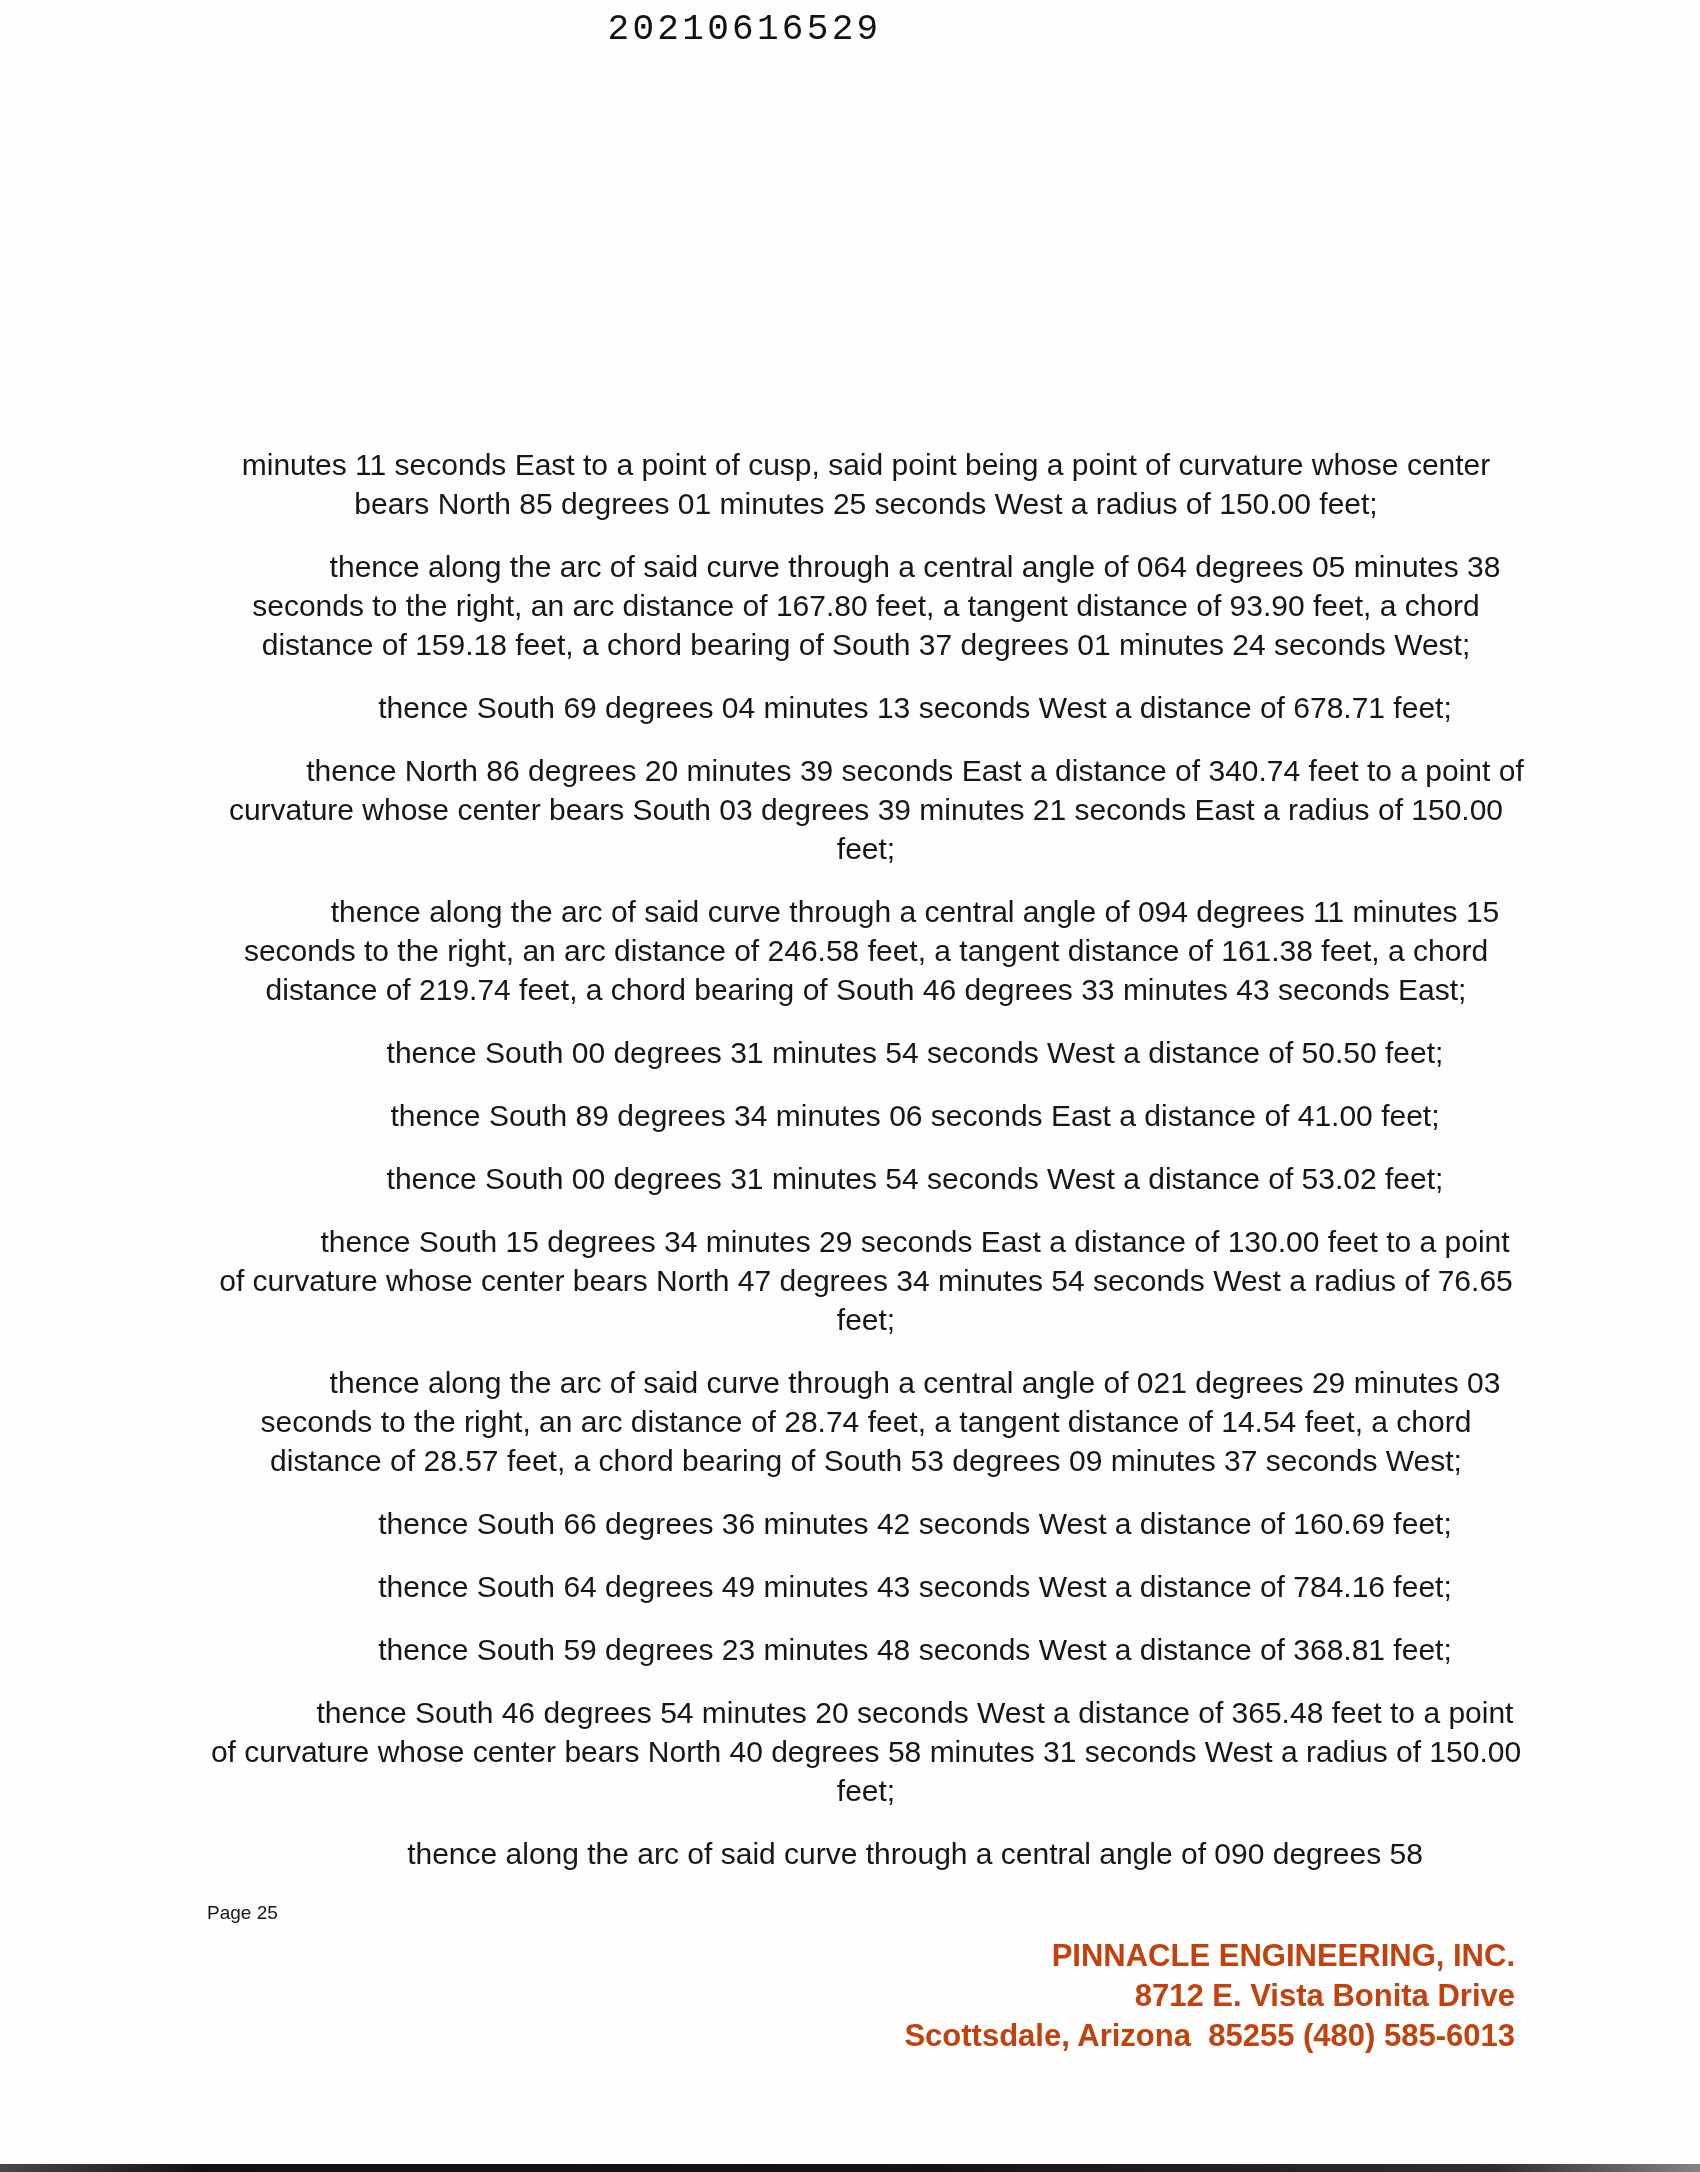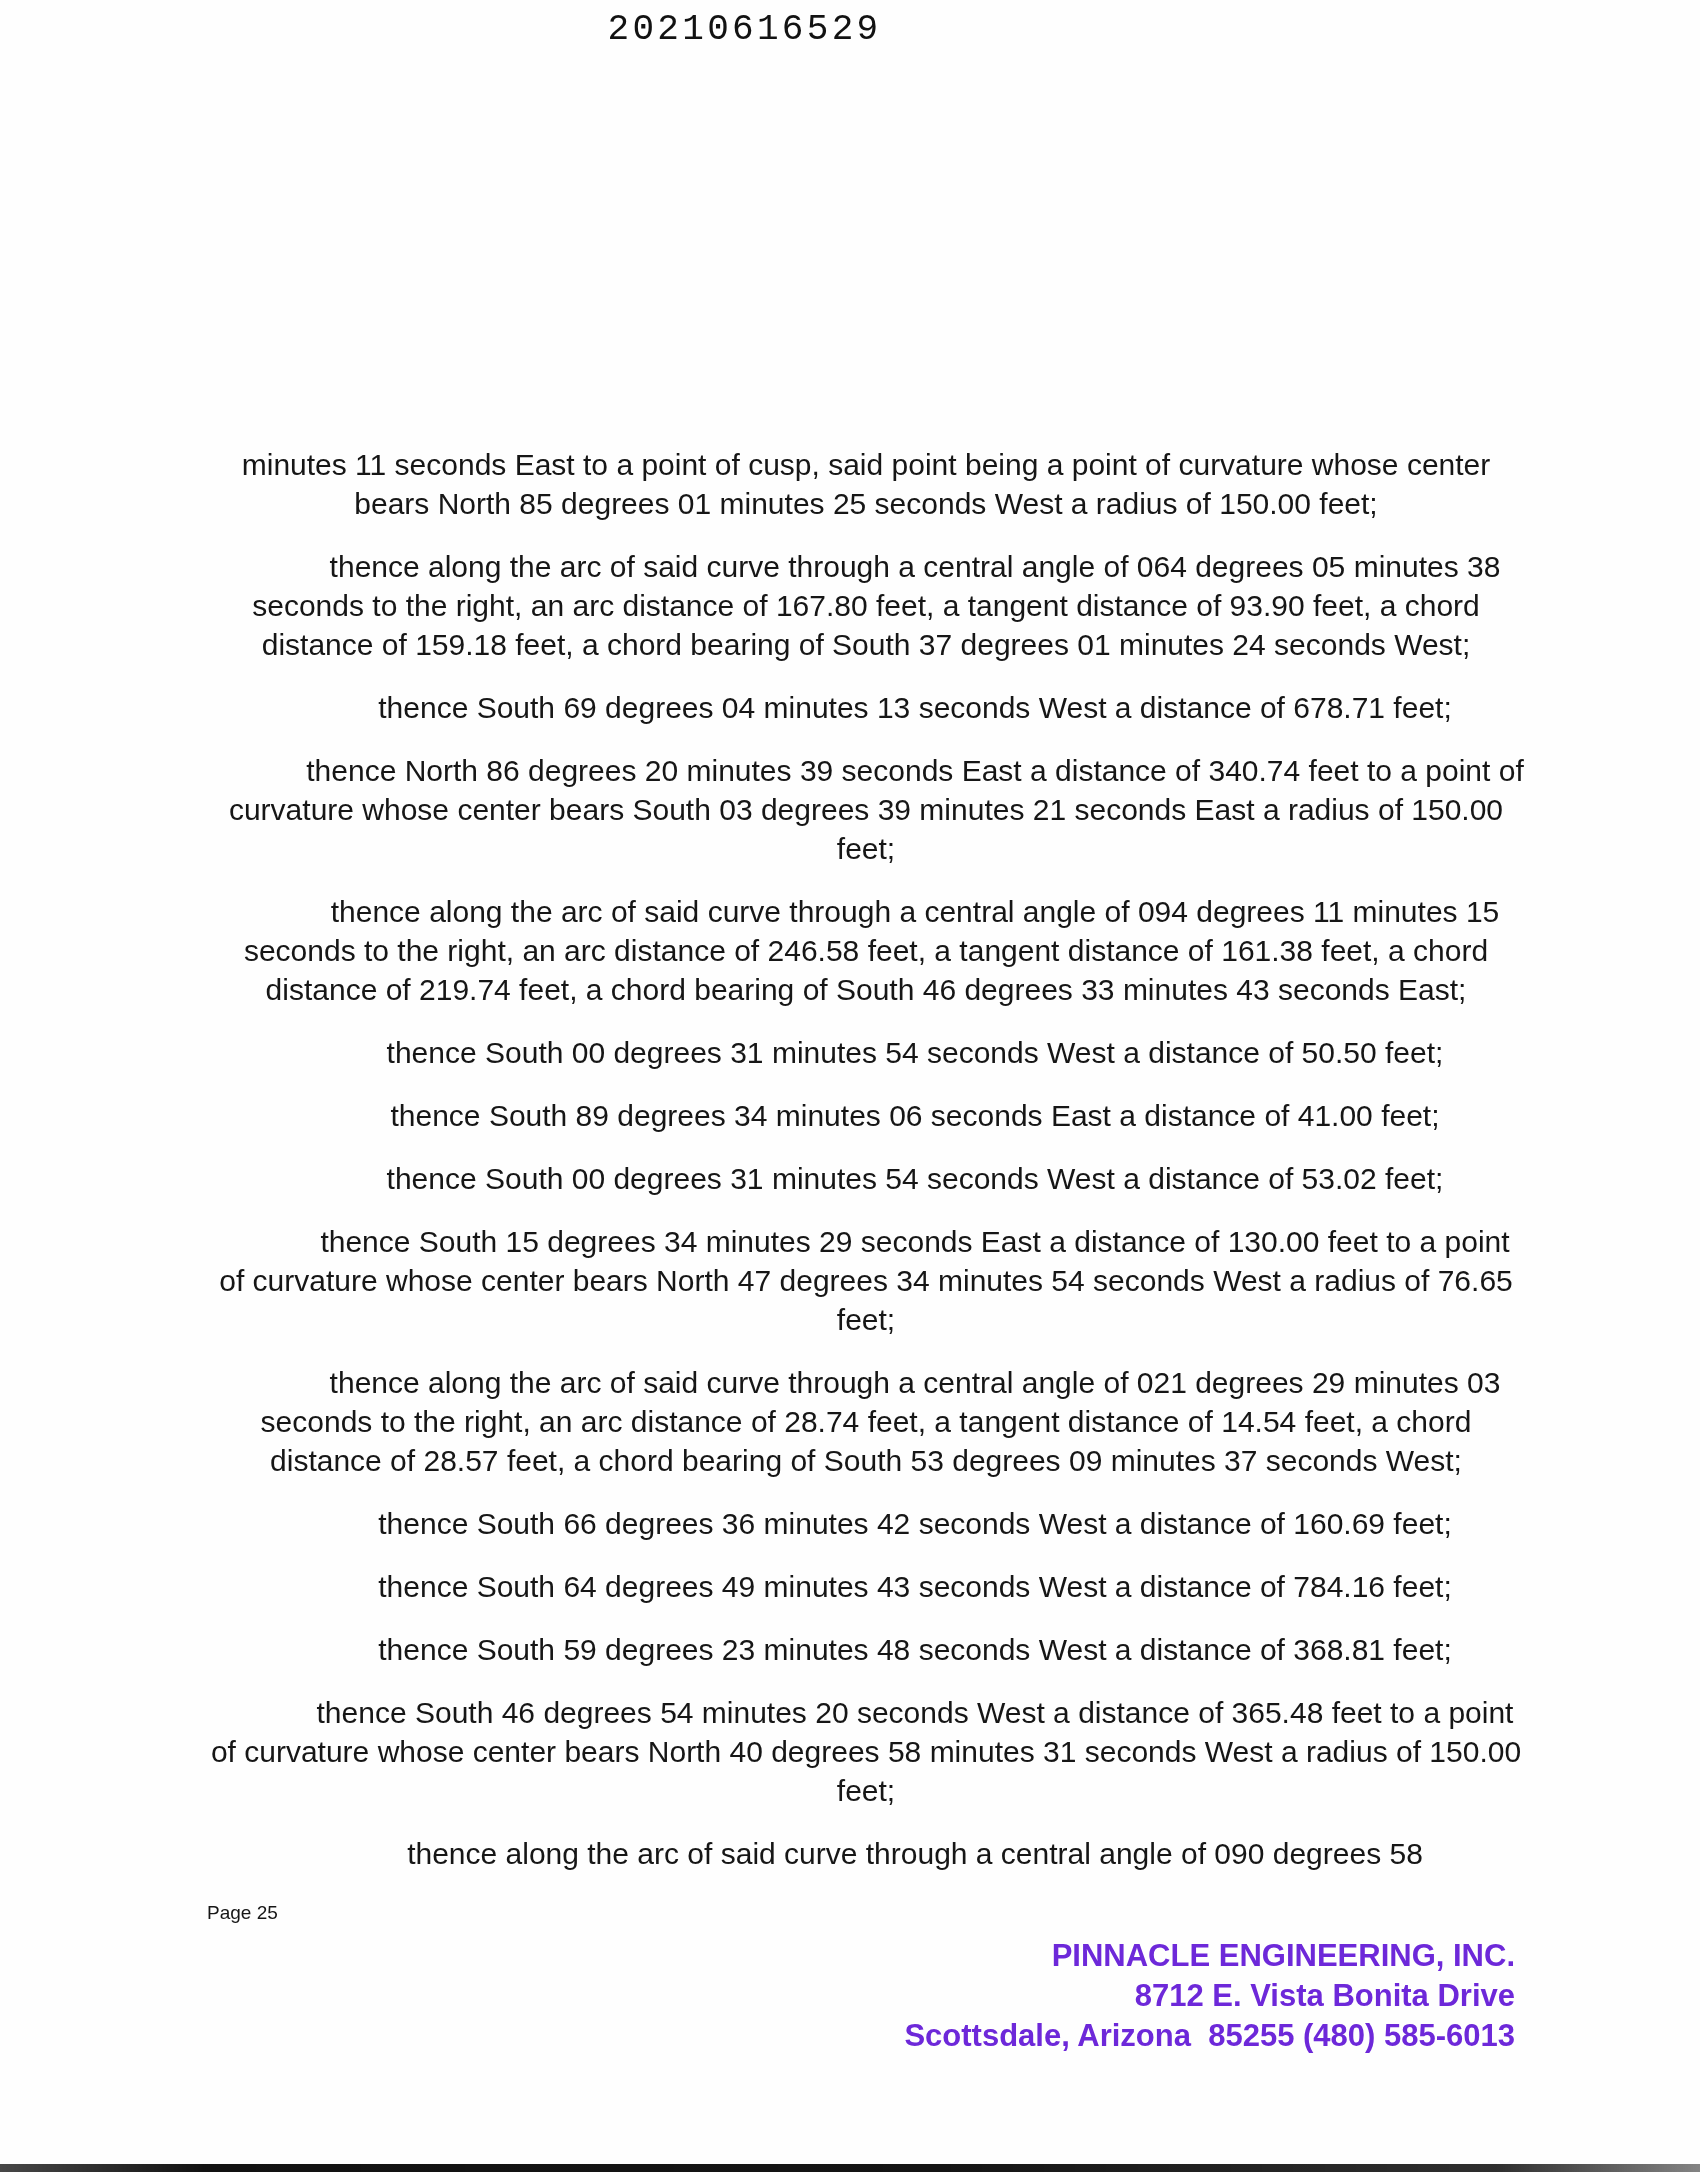--- a/index.html
+++ b/index.html
@@ -52,21 +52,21 @@
     line-height: 39px;
   }
   .company-block {
     position: absolute;
     right: 185px;
     top: 1936px;
     text-align: right;
     font-weight: bold;
     font-size: 31px;
     line-height: 40px;
-    color: #6d28d9;
+    color: #c2410c;
   }
   .company-line {
     white-space: pre-wrap;
   }
   .scan-edge {
     position: absolute;
     left: 0;
     right: 0;
     bottom: 0;
     height: 8.5px;

